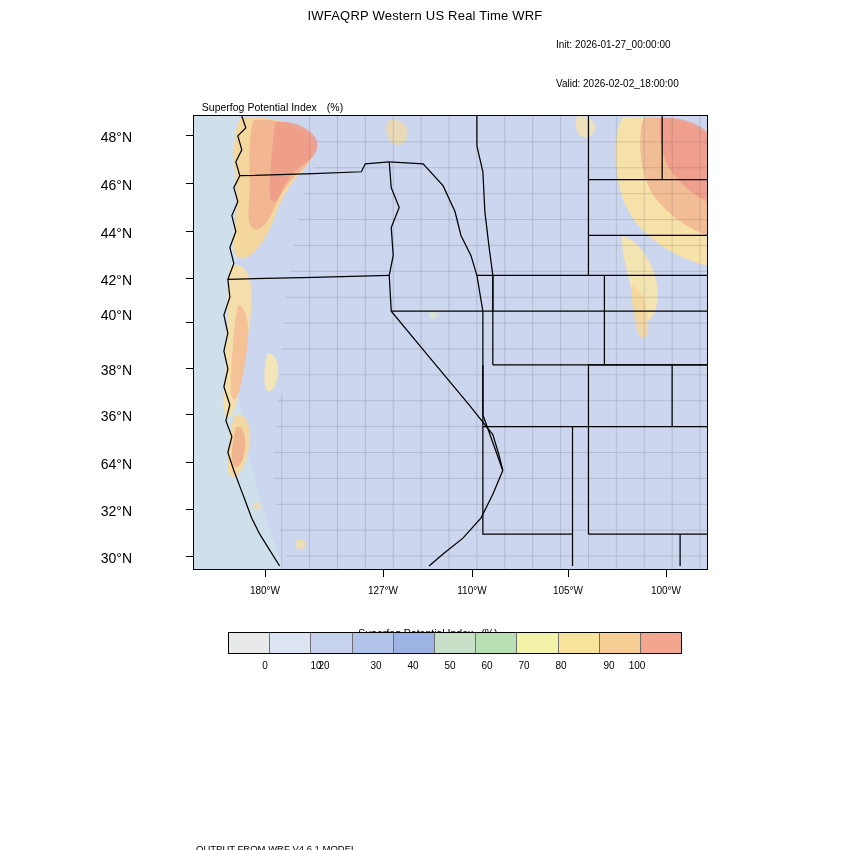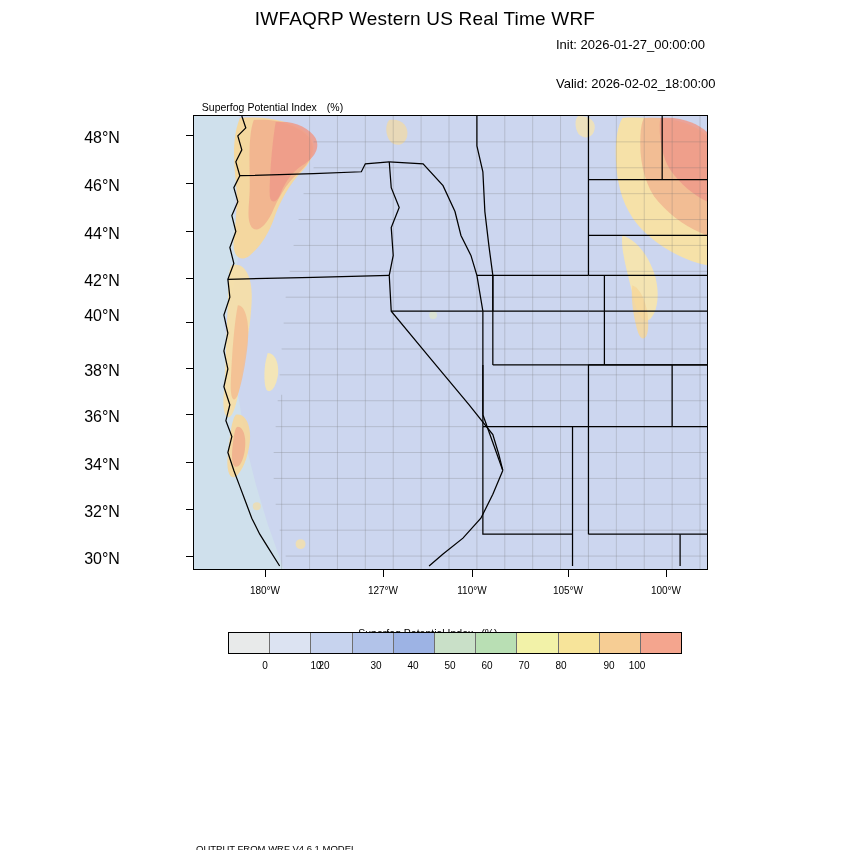--- a/index.html
+++ b/index.html
@@ -16,28 +16,28 @@
     overflow: hidden;
   }
 
   
   #main-title {
     position: absolute;
     left: 0;
     top: 8px;
     width: 850px;
     text-align: center;
-    font-size: 19px;
+    font-size: 13px;
     letter-spacing: 0.2px;
   }
   #run-info {
     position: absolute;
     left: 556px;
     top: 12px;
-    font-size: 13px;
+    font-size: 10px;
     line-height: 13px;
     white-space: pre;
   }
   #run-info div { white-space: pre; }
 
   
   #plot-title {
     position: absolute;
     left: 196px;
     top: 89px;
@@ -63,22 +63,22 @@
     position: absolute;
     left: 0; top: 0;
     width: 100%;
     height: 100%;
   }
 
   
   .lat-label {
     position: absolute;
     right: 718px;
-    font-size: 16px;
-    text-align: center;
+    font-size: 14px;
+    text-align: right;
     width: 60px;
     white-space: pre;
   }
   .lon-label {
     position: absolute;
     top: 585px;
     font-size: 10px;
     text-align: center;
     width: 60px;
     white-space: pre;
@@ -290,21 +290,21 @@
 <div class="tick-lat" style="top:509px"></div>
 <div class="tick-lat" style="top:556px"></div>
 
 <div class="lat-label" style="top:129px">48°N</div>
 <div class="lat-label" style="top:177px">46°N</div>
 <div class="lat-label" style="top:225px">44°N</div>
 <div class="lat-label" style="top:272px">42°N</div>
 <div class="lat-label" style="top:307px">40°N</div>
 <div class="lat-label" style="top:362px">38°N</div>
 <div class="lat-label" style="top:408px">36°N</div>
-<div class="lat-label" style="top:456px">34°N</div>
+<div class="lat-label" style="top:456px">64°N</div>
 <div class="lat-label" style="top:503px">32°N</div>
 <div class="lat-label" style="top:550px">30°N</div>
 
 <div class="tick-lon" style="left:265px"></div>
 <div class="tick-lon" style="left:383px"></div>
 <div class="tick-lon" style="left:472px"></div>
 <div class="tick-lon" style="left:568px"></div>
 <div class="tick-lon" style="left:666px"></div>
 
 <div class="lon-label" style="left:235px">180°W</div>

